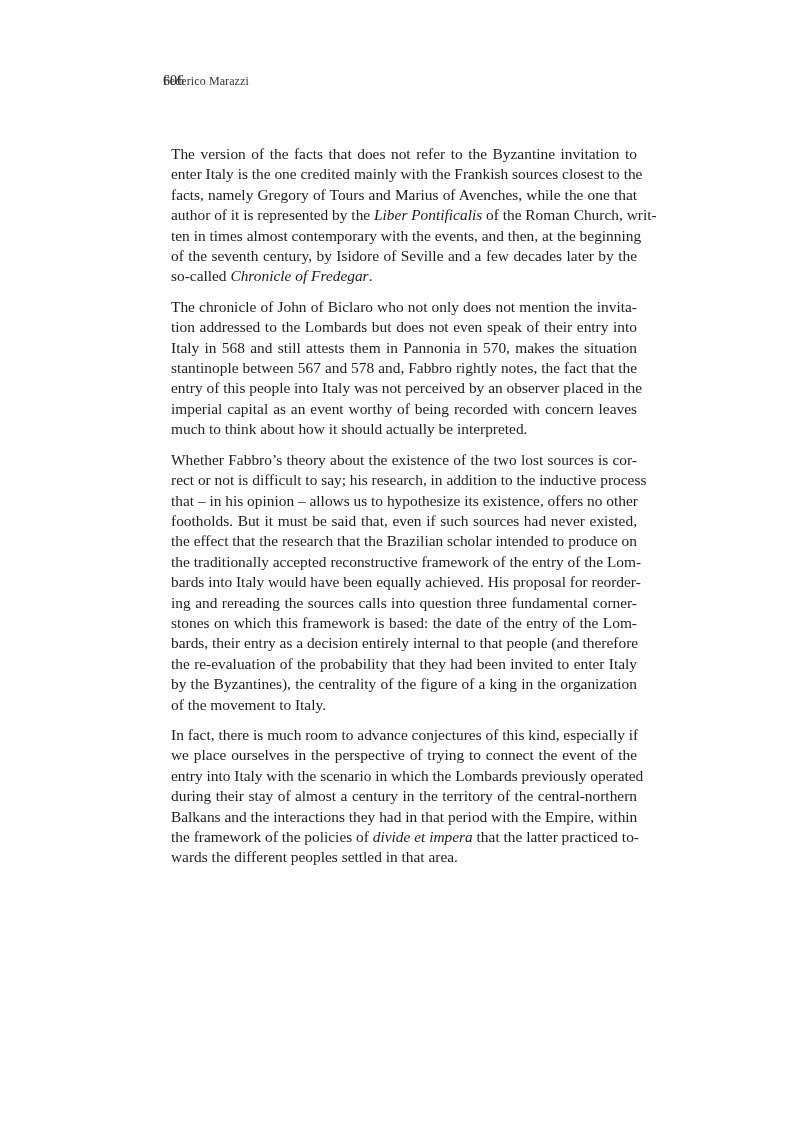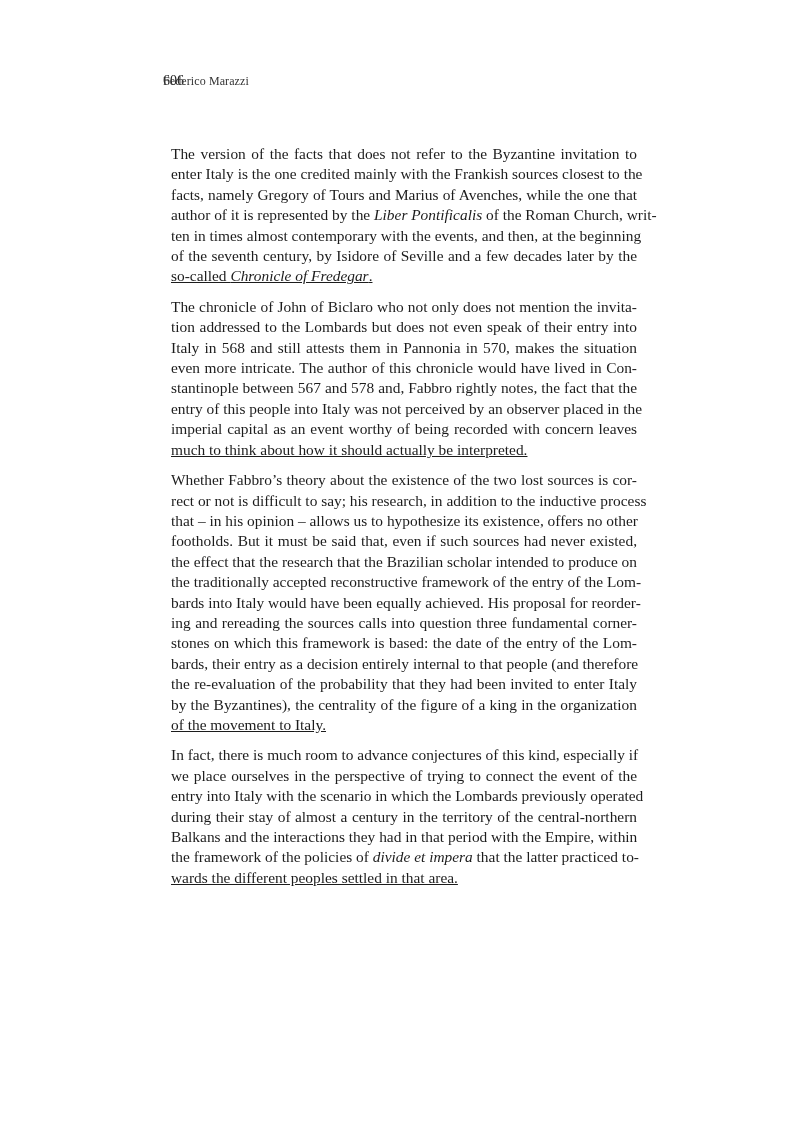--- a/index.html
+++ b/index.html
@@ -4,21 +4,21 @@
   <style>
     html, body { margin: 0; padding: 0; background: #ffffff; }
     body { width: 799px; height: 1131px; position: relative; overflow: hidden; }
     .page { position: absolute; left: 0; top: 0; width: 799px; height: 1131px; background: #ffffff; color: #1a1a1a; font-family: "Liberation Serif", "DejaVu Serif", serif; }
     .header { position: absolute; top: 73px; left: 163px; width: 474px; height: 20px; }
     .page-number { position: absolute; left: 0; top: 0; font-size: 14px; color: #222; }
     .running-head { position: absolute; left: 0; right: 0; top: 1px; text-align: left; font-size: 12px; color: #333; letter-spacing: 0.1px; }
     .body-text { position: absolute; left: 163px; top: 144px; width: 474px; }
     .para { margin: 0 0 10px 0; font-size: 15.4px; line-height: 20.4px; text-align: justify; hyphens: manual; color: #1c1c1c; }
     .para .line { display: block; text-align: justify; text-align-last: justify; white-space: nowrap; margin-left: 8px; }
-    .para .line.last { text-align-last: left; text-decoration: underline; }
+    .para .line.last { text-align-last: left; }
     em { font-style: italic; }
   </style>
 </head>
 <body>
 
 <div class="page">
   <div class="header">
     <span class="page-number">606</span>
     <div class="running-head">Federico Marazzi</div>
   </div>
@@ -30,21 +30,20 @@
         <span class="line"><span>facts, namely Gregory of Tours and Marius of Avenches, while the one that</span></span>
         <span class="line"><span>author of it is represented by the </span><em>Liber Pontificalis</em><span> of the Roman Church, writ-</span></span>
         <span class="line"><span>ten in times almost contemporary with the events, and then, at the beginning</span></span>
         <span class="line"><span>of the seventh century, by Isidore of Seville and a few decades later by the</span></span>
         <span class="line last"><span>so-called </span><em>Chronicle of Fredegar</em><span>.</span></span>
       </p>
       <p class="para">
         <span class="line"><span>The chronicle of John of Biclaro who not only does not mention the invita-</span></span>
         <span class="line"><span>tion addressed to the Lombards but does not even speak of their entry into</span></span>
         <span class="line"><span>Italy in 568 and still attests them in Pannonia in 570, makes the situation</span></span>
-        <span class="line"><span>even more intricate. The author of this chronicle would have lived in Con-</span></span>
         <span class="line"><span>stantinople between 567 and 578 and, Fabbro rightly notes, the fact that the</span></span>
         <span class="line"><span>entry of this people into Italy was not perceived by an observer placed in the</span></span>
         <span class="line"><span>imperial capital as an event worthy of being recorded with concern leaves</span></span>
         <span class="line last"><span>much to think about how it should actually be interpreted.</span></span>
       </p>
       <p class="para">
         <span class="line"><span>Whether Fabbro’s theory about the existence of the two lost sources is cor-</span></span>
         <span class="line"><span>rect or not is difficult to say; his research, in addition to the inductive process</span></span>
         <span class="line"><span>that – in his opinion – allows us to hypothesize its existence, offers no other</span></span>
         <span class="line"><span>footholds. But it must be said that, even if such sources had never existed,</span></span>

